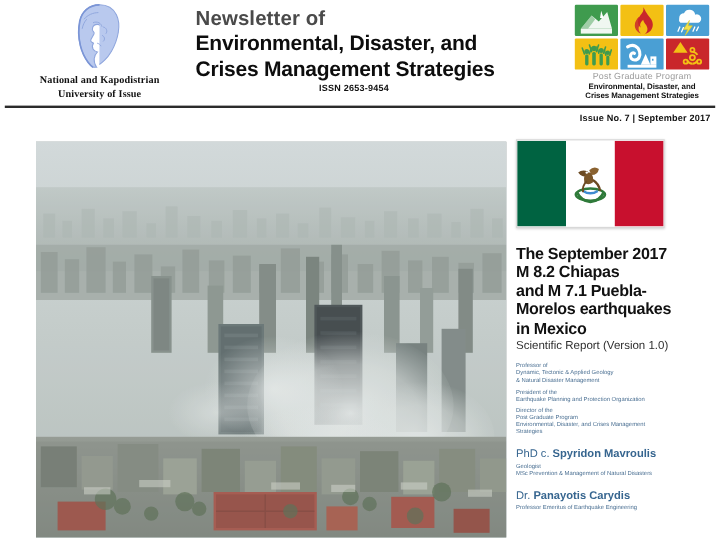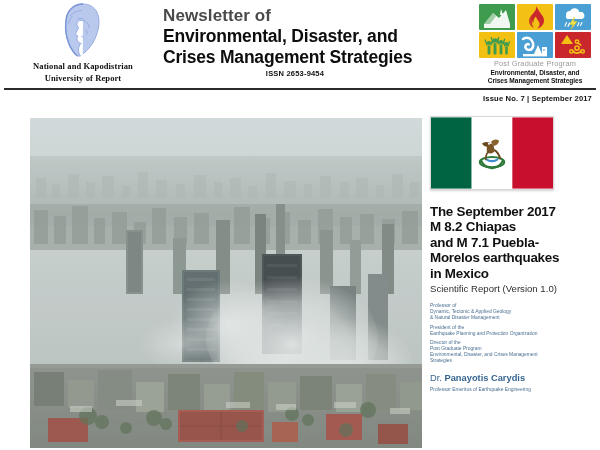--- a/index.html
+++ b/index.html
@@ -115,21 +115,21 @@
           <path d="M24.5 17c1.6-.8 3.4-.8 5 0 1.3.7 2.2 1.9 2.5 3.3"></path>
           <path d="M33 20.5c1.2.2 2.2 1 2.7 2.1.5 1.2.3 2.5-.5 3.5"></path>
           <path d="M32 27.5c1 .3 1.8 1.1 2 2.2.2 1.1-.2 2.2-1.1 2.9"></path>
           <path d="M28 34c1.4.3 2.6 1.2 3.2 2.5"></path>
           <path d="M17 14c3-3.5 7.5-5.5 12-5.5"></path>
           <path d="M15.5 22c.5-3 1.8-5.8 3.8-8"></path>
         </g>
         <path d="M30 2c-9 0-15 6-16.5 13.5C12 23 12.5 30 14 36c1.2 5 3.5 10 6.5 14 1.2 1.6 2.6 3 4 4" fill="none" stroke="#7b95d6" stroke-width="1.4"></path>
       </svg>
       <div class="uoa-name">National and Kapodistrian</div>
-      <div class="uoa-name">University of Report</div>
+      <div class="uoa-name">University of Issue</div>
     </div>
 
     <div class="masthead">
       <div class="mast-pre">Newsletter of</div>
       <div class="mast-main">Environmental, Disaster, and</div>
       <div class="mast-main">Crises Management Strategies</div>
       <div class="issn">ISSN 2653-9454</div>
     </div>
 
     <div class="pg-logo">
@@ -443,20 +443,29 @@
       <div class="subtitle">Scientific Report (Version 1.0)</div>
 
       <div class="author">
         <div class="cred">
           <p>Professor of<br>Dynamic, Tectonic &amp; Applied Geology<br>&amp; Natural Disaster Management</p>
           <p>President of the<br>Earthquake Planning and Protection Organization</p>
           <p>Director of the<br>Post Graduate Program<br>Environmental, Disaster, and Crises Management<br>Strategies</p>
         </div>
       </div>
 
+      <div class="author">
+        <div class="author-name">
+          <span>PhD c.</span>
+          <b>Spyridon Mavroulis</b>
+        </div>
+        <div class="cred">
+          <p>Geologist<br>MSc Prevention &amp; Management of Natural Disasters</p>
+        </div>
+      </div>
 
       <div class="author">
         <div class="author-name">
           <span>Dr.</span>
           <b>Panayotis Carydis</b>
         </div>
         <div class="cred">
           <p>Professor Emeritus of Earthquake Engineering</p>
         </div>
       </div>

